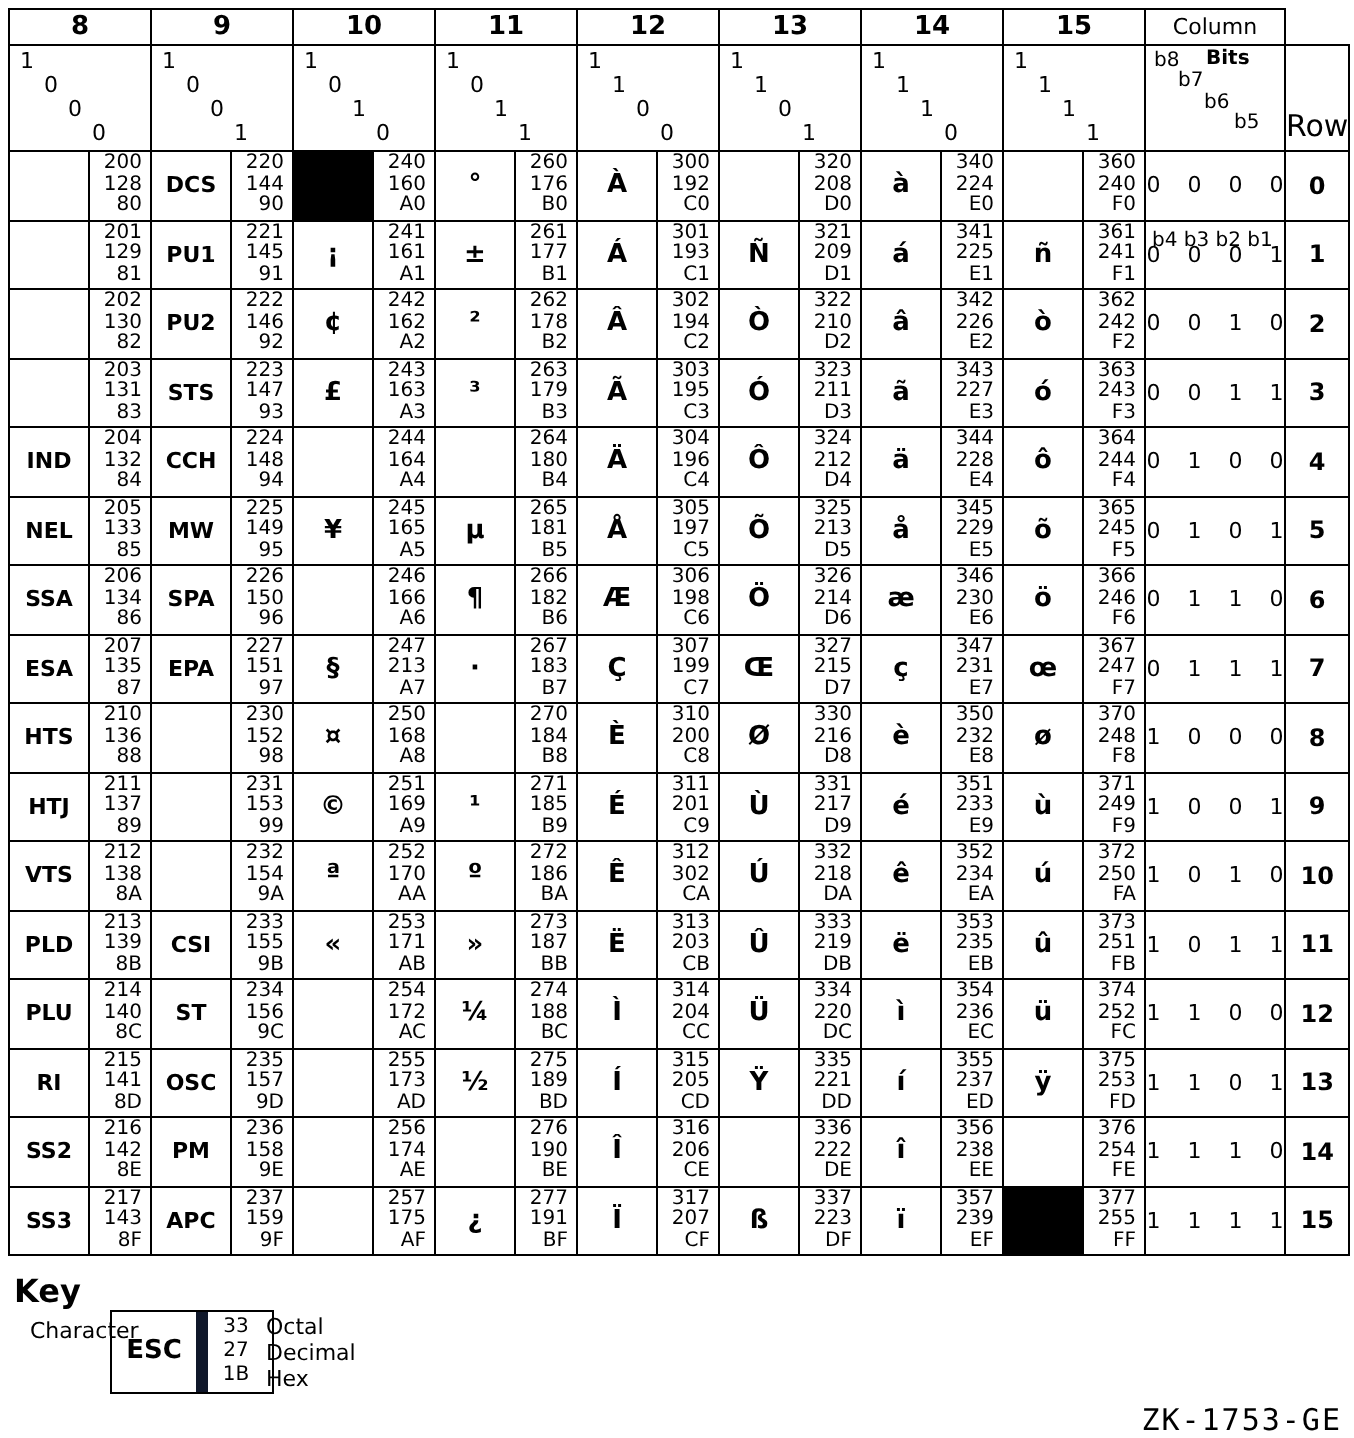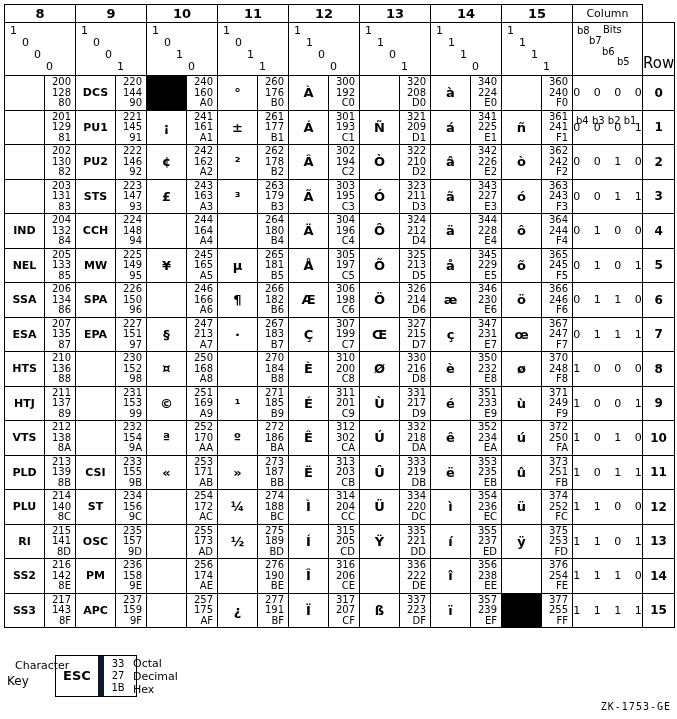--- a/index.html
+++ b/index.html
@@ -23,59 +23,59 @@
   th.diag { position: relative; font-weight: normal; }
   .diag span { position: absolute; font-size: 11px; line-height: 11px; }
   .d0 { left: 5px;  top: 2px; }
   .d1 { left: 17px; top: 14px; }
   .d2 { left: 29px; top: 26px; }
   .d3 { left: 41px; top: 38px; }
 
   th.bitshead { position: relative; font-weight: normal; }
   .bitshead span { position: absolute; font-size: 10px; line-height: 10px; }
   .bh-b8  { left: 4px;  top: 3px; }
-  .bh-bits{ left: 30px; top: 2px; font-size: 11px; font-weight: normal; }
+  .bh-bits{ left: 30px; top: 2px; font-size: 11px; font-weight: bold; }
   .bh-b7  { left: 16px; top: 13px; }
   .bh-b6  { left: 29px; top: 24px; }
   .bh-b5  { left: 44px; top: 34px; }
   .bh-low { left: 3px;  top: 45px; white-space: pre; margin-top: 48px; }
   th.rowhead {
     font-size: 15px; font-weight: normal; text-align: center;
     vertical-align: bottom; padding-bottom: 3px;
   }
 
   tr.datarow { height: 34.5px; }
   td.charcell { text-align: center; vertical-align: middle; font-weight: bold; font-size: 13px; }
   td.charcell.ctrl { font-size: 11px; }
   td.charcell.black { background: #000; }
   td.numcell {
     text-align: right; padding-right: 4px; vertical-align: middle;
     font-size: 10px; line-height: 10.5px;
   }
   td.bitscell { text-align: center; font-size: 11px; word-spacing: 10px; white-space: pre; }
   td.rowcell { text-align: center; font-weight: bold; font-size: 12px; }
 
-  .key-title { position: absolute; left: 7px; top: 636px; font-size: 12px; font-weight: normal; margin-top: 38px; }
+  .key-title { position: absolute; left: 7px; top: 636px; font-size: 16px; font-weight: bold; }
   .key-charlabel { position: absolute; left: 15px; top: 659px; font-size: 11px; }
   .key-box {
     position: absolute; left: 55px; top: 655px;
     display: flex; border: 1px solid #000; height: 40px;
   }
   .key-char {
     width: 42px; text-align: center; font-weight: bold; font-size: 13px;
     line-height: 40px; border-right: 6px solid #0f172a;
   }
   .key-nums {
     width: 28px; text-align: center; padding: 2px 4px 0 0;
     font-size: 10px; line-height: 12px;
   }
   .key-labels { position: absolute; left: 133px; top: 657px; font-size: 11px; line-height: 13px; }
   .docid {
     position: absolute; right: 6px; top: 701px;
-    font-family: "DejaVu Sans Mono", monospace; font-size: 10px; letter-spacing: 1px;
+    font-family: "DejaVu Sans Mono", monospace; font-size: 15px; letter-spacing: 1px;
   }
 </style>
 </head>
 <body>
 
 <div>
 
   <table class="codetable">
     <colgroup id="cgroup">
         <col style="width: 40px;">

